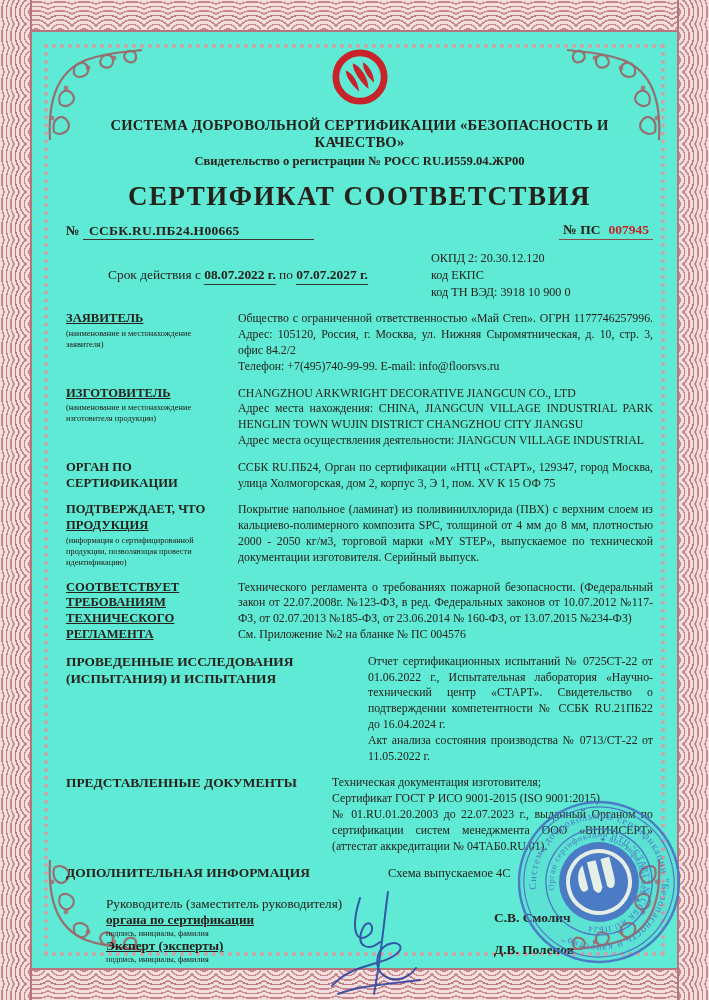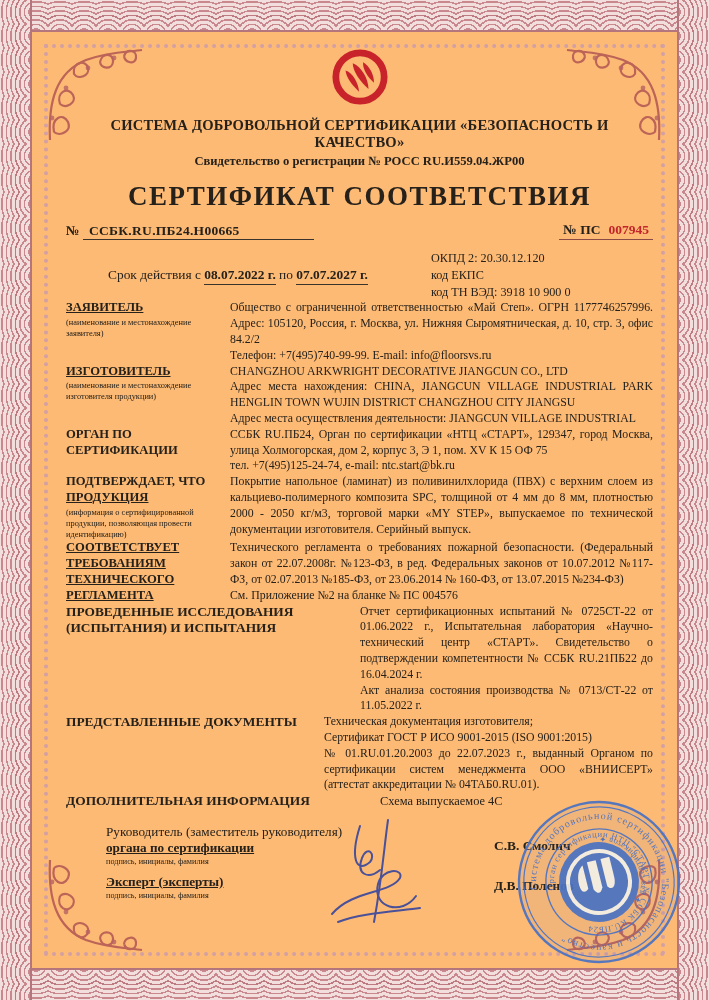--- a/index.html
+++ b/index.html
@@ -1,18 +1,18 @@
 <!DOCTYPE html>
 <html><head>
 <meta charset="utf-8">
 <style>
   html,body{margin:0;padding:0;background:#9a9a9a;}
   .page{
     position:relative;width:709px;height:1000px;overflow:hidden;
-    background:#fdba74;
+    background:#5eead4;
     font-family:"Liberation Serif","DejaVu Serif",serif;
     color:#26211b;
   }
   
   .band{position:absolute;background-color:#f0dcda;}
   .band-h{left:0;right:0;height:30px;}
   .band-v{top:0;bottom:0;width:30px;}
   .band-top{top:0;
     background-image:repeating-radial-gradient(circle at 12px 34px,#bd7b81 0 1.5px,#f2dedc 1.5px 4.5px,#c9888d 4.5px 6px,#f2dedc 6px 9px,#c9888d 9px 10.5px,#f2dedc 10.5px 13.5px,#c9888d 13.5px 15px,#f2dedc 15px 18px);
     background-size:24px 34px;border-bottom:2px solid #b4767c;}
@@ -42,33 +42,33 @@
   .numrow{display:flex;justify-content:space-between;align-items:center;margin-top:10px;font-size:13.5px;}
   .certno-wrap{font-weight:bold;}
   .certno{border-bottom:1.5px solid #3a332c;padding:0 74px 1px 6px;letter-spacing:.3px;}
   .formno-wrap{font-weight:bold;border-bottom:1px solid #8c4a45;padding:0 4px 1px 4px;}
   .formno{color:#c2262b;margin-left:8px;}
   .valrow{display:flex;justify-content:space-between;margin-top:10px;}
   .validity{font-size:13.4px;margin-left:42px;align-self:center;}
   .validity .udate{font-weight:bold;border-bottom:1.2px solid #3a332c;padding-bottom:2px;}
   .codes{width:222px;font-size:12.2px;line-height:1.38;}
 
-  .sec{display:grid;grid-template-columns:150px 1fr;column-gap:14px;}
+  .sec{display:grid;grid-template-columns:150px 1fr;column-gap:22px;margin-top:11px;}
   .sec.wide1{grid-template-columns:280px 1fr;}
   .sec.wide2{grid-template-columns:244px 1fr;}
   .sec.wide3{grid-template-columns:300px 1fr;}
   .sec-label{font-weight:bold;font-size:12.6px;line-height:1.25;}
   .sec.wide1 .sec-label,.sec.wide2 .sec-label,.sec.wide3 .sec-label{font-size:13.4px;}
   .sec-label .u{text-decoration:underline;}
   .sec-sub{font-weight:normal;font-size:8.4px;line-height:1.3;margin-top:2px;}
   .sec-body{font-size:11.8px;line-height:1.34;text-align:justify;}
   .sec-body p{margin:0;}
 
   .sig-block{margin-top:14px;margin-left:40px;font-size:13px;position:relative;}
-  .sig-row{display:flex;margin-top:8px;}
+  .sig-row{display:flex;margin-top:0;}
   .sig-left{width:330px;}
   .sig-title{font-size:13.2px;}
   .sig-title-u{font-weight:bold;text-decoration:underline;font-size:13.2px;}
   .sig-note{font-size:8.2px;margin-top:1px;}
   .sig-name{font-weight:bold;font-size:13.4px;margin-left:58px;margin-top:14px;white-space:nowrap;}
   .sig-row.second .sig-name{margin-top:4px;}
 
   .ink{position:absolute;left:218px;top:-6px;pointer-events:none;}
   .stamp{position:absolute;right:22px;bottom:30px;transform:rotate(-14deg);opacity:.92;}
 </style>
@@ -211,21 +211,20 @@
         <p>Адрес места осуществления деятельности: JIANGCUN VILLAGE INDUSTRIAL</p>
       </div>
     </div>
 
     <div class="sec">
       <div class="sec-label">
         <span>ОРГАН ПО СЕРТИФИКАЦИИ</span>
       </div>
       <div class="sec-body">
         <p>ССБК RU.ПБ24, Орган по сертификации «НТЦ «СТАРТ», 129347, город Москва, улица Холмогорская, дом 2, корпус 3, Э 1, пом. XV К 15 ОФ 75</p>
-        <p>тел. +7(495)125-24-74, e-mail: ntc.start@bk.ru</p>
       </div>
     </div>
 
     <div class="sec">
       <div class="sec-label">
         <span>ПОДТВЕРЖДАЕТ, ЧТО</span><br>
         <span class="u">ПРОДУКЦИЯ</span>
         <div class="sec-sub">(информация о сертифицированной продукции, позволяющая провести идентификацию)</div>
       </div>
       <div class="sec-body">

